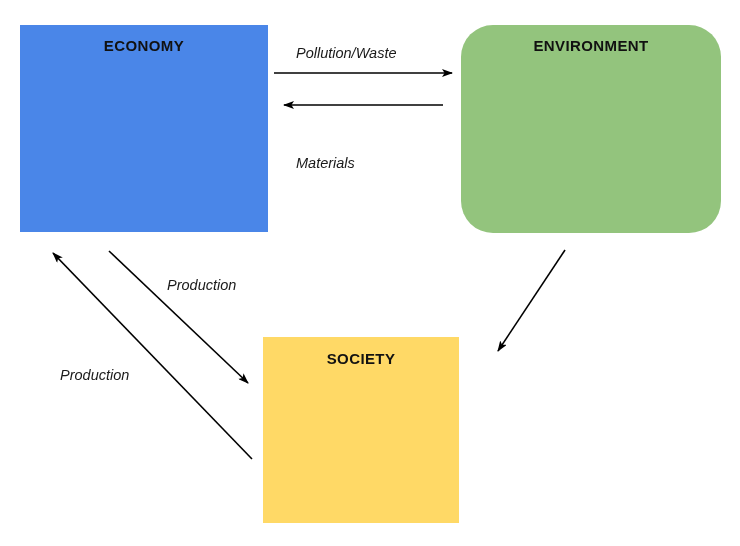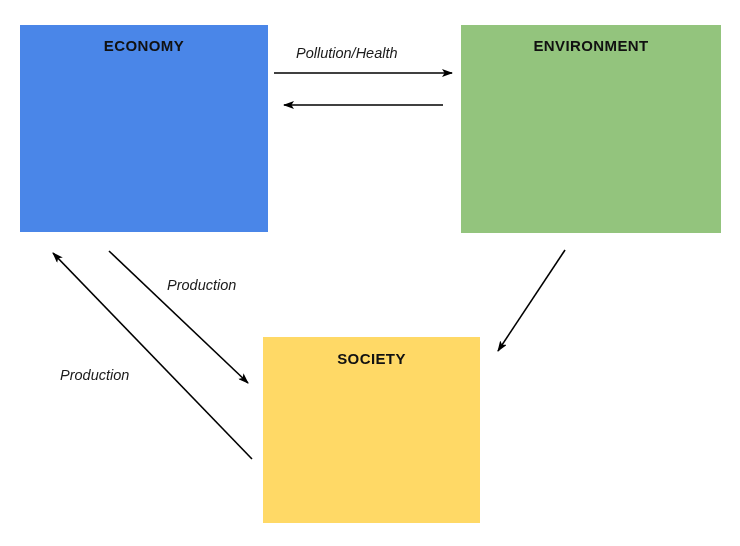--- a/index.html
+++ b/index.html
@@ -42,21 +42,21 @@
   #node-environment {
     left: 461px;
     top: 25px;
     width: 260px;
     height: 208px;
   }
   #node-environment .node-label { top: 12px; }
   #node-society {
     left: 263px;
     top: 337px;
-    width: 217px;
+    width: 196px;
     height: 186px;
   }
   #node-society .node-label { top: 13px; }
 
   #edge-layer {
     position: absolute;
     left: 0;
     top: 0;
     width: 740px;
     height: 546px;
@@ -78,21 +78,21 @@
 </style>
 </head>
 <body>
 
 <div id="diagram-canvas">
 
   <div class="node-box" id="node-economy" style="background:#4a86e8;">
     <div class="node-label">ECONOMY</div>
   </div>
 
-  <div class="node-box" id="node-environment" style="background:#93c47d;">
+  <div class="node-box" id="node-environment" style="background:#93c47d;border-radius:32px;">
     <div class="node-label">ENVIRONMENT</div>
   </div>
 
   <div class="node-box" id="node-society" style="background:#ffd966;">
     <div class="node-label">SOCIETY</div>
   </div>
 
   <svg id="edge-layer" viewBox="0 0 740 546" xmlns="http://www.w3.org/2000/svg">
     <defs>
       <marker id="arrowhead-std" markerWidth="11" markerHeight="8" refX="10" refY="4" orient="auto" markerUnits="userSpaceOnUse">
@@ -104,23 +104,24 @@
 
     <line x1="443" y1="105" x2="284" y2="105" stroke="#000000" stroke-width="1.6" marker-end="url(#arrowhead-std)"></line>
 
     <line x1="109" y1="251" x2="248" y2="383" stroke="#000000" stroke-width="1.6" marker-end="url(#arrowhead-std)"></line>
 
     <line x1="252" y1="459" x2="53" y2="253" stroke="#000000" stroke-width="1.6" marker-end="url(#arrowhead-std)"></line>
 
     <line x1="565" y1="250" x2="498" y2="351" stroke="#000000" stroke-width="1.6" marker-end="url(#arrowhead-std)"></line>
   </svg>
 
-  <div class="edge-label" id="label-pollution-waste">Pollution/Health</div>
+  <div class="edge-label" id="label-pollution-waste">Pollution/Waste</div>
 
   <div class="edge-label" id="label-resources-raw-materials">
+    <div>Materials</div>
   </div>
 
   <div class="edge-label" id="label-production">Production</div>
 
   <div class="edge-label" id="label-consumption">Production</div>
 
 
 </div>
 
 </body></html>

